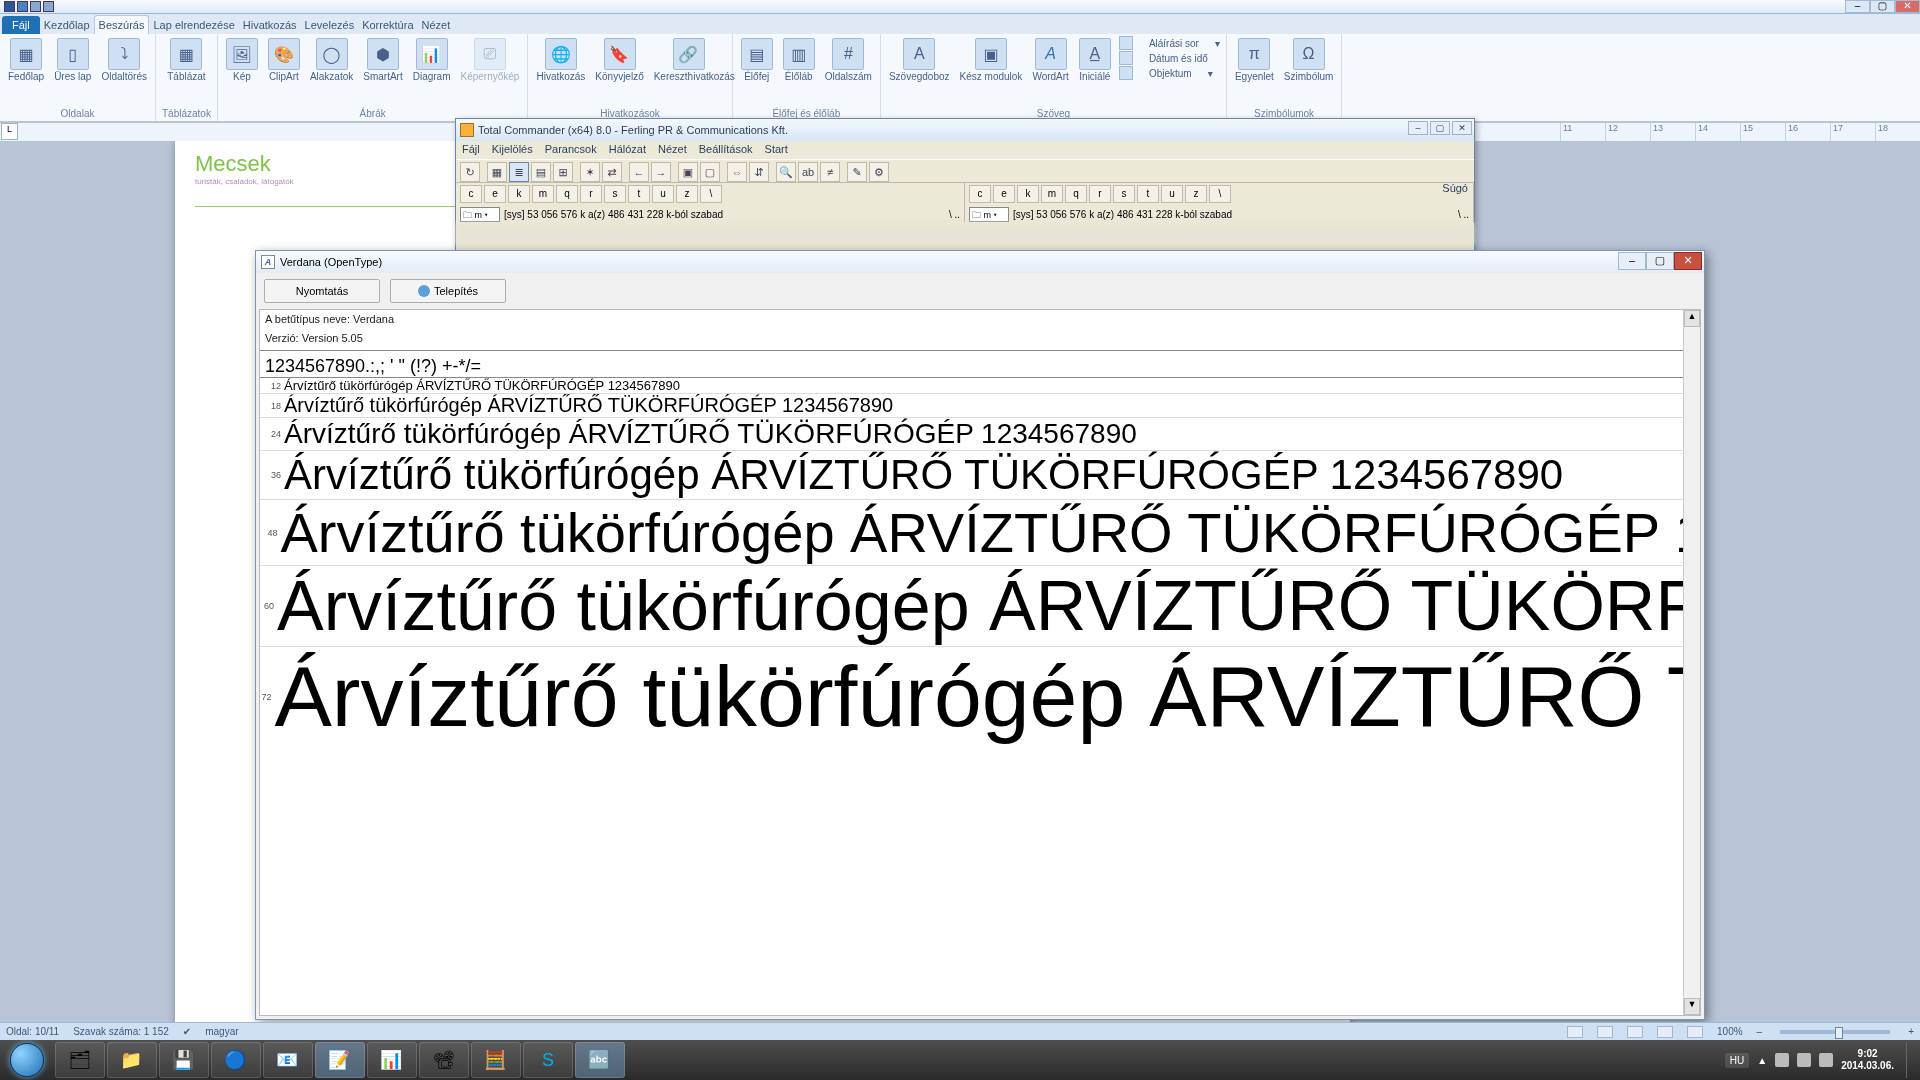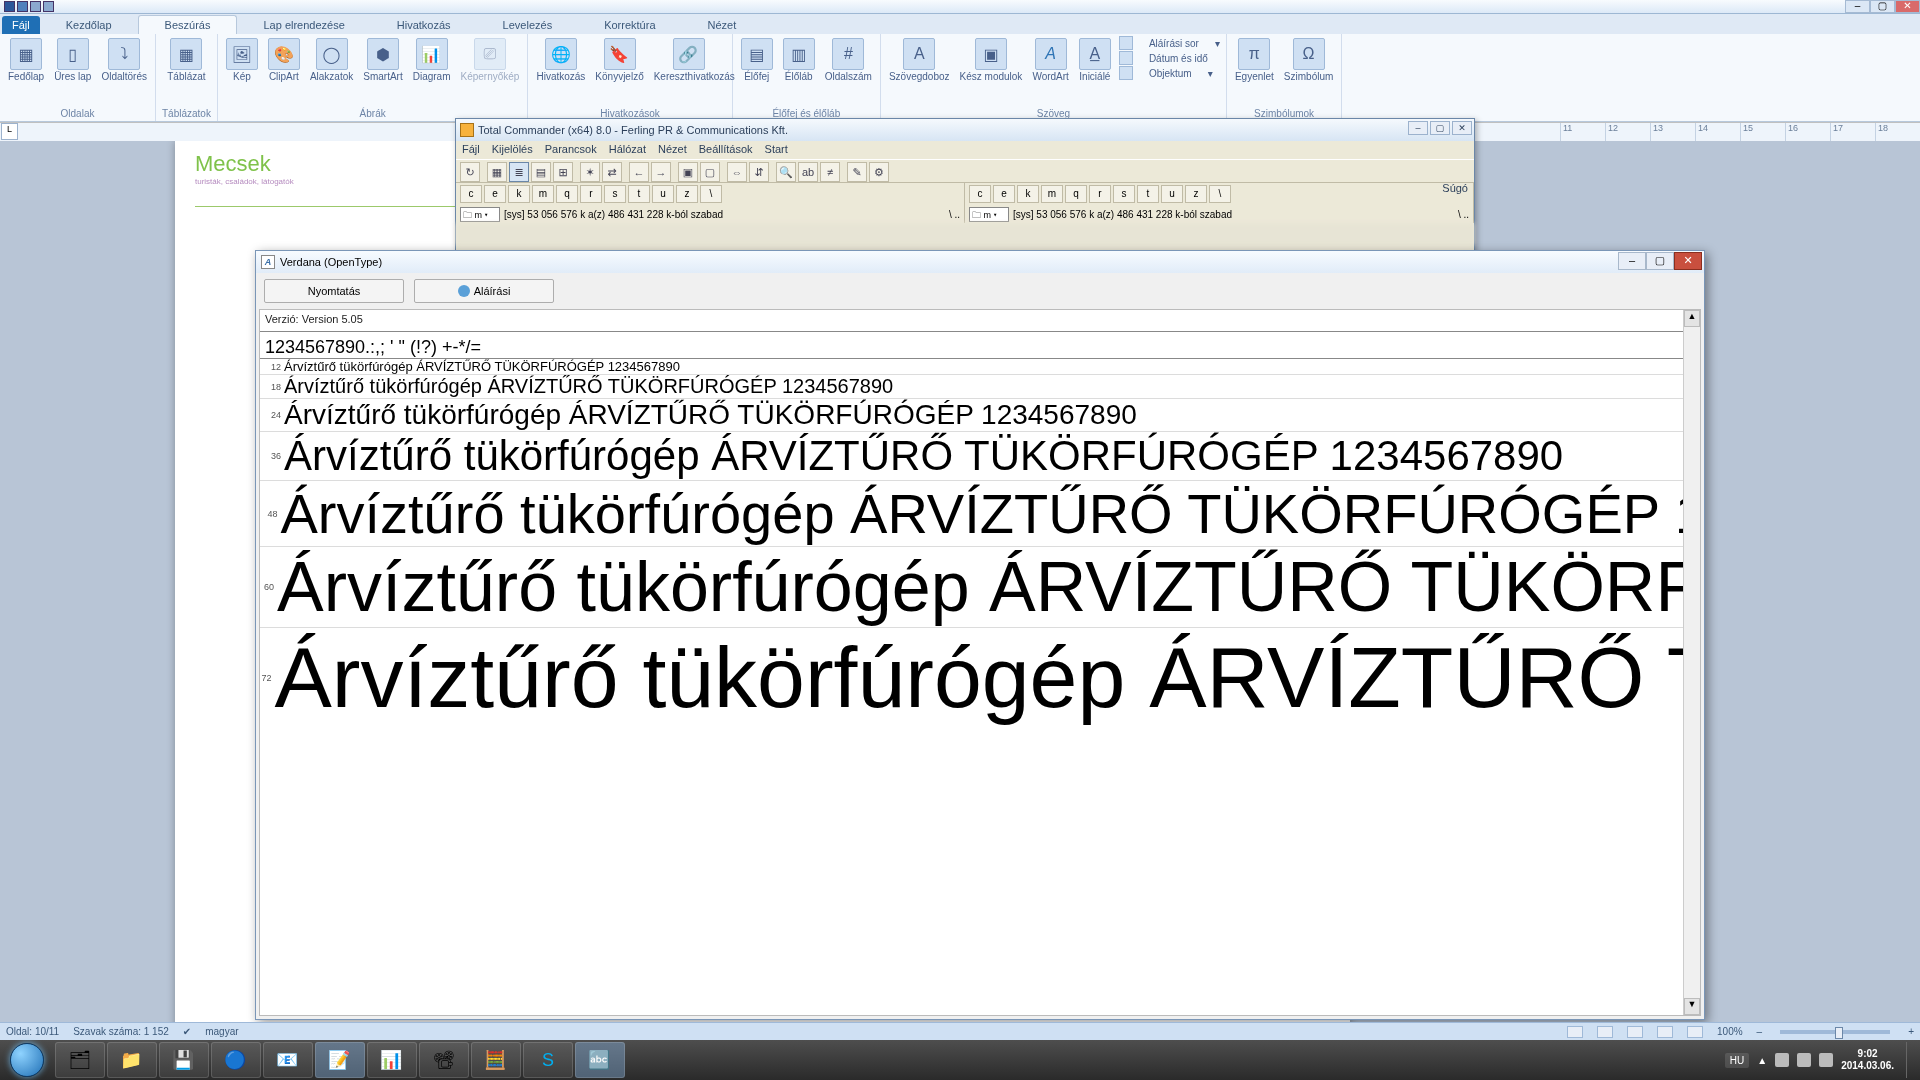--- a/index.html
+++ b/index.html
@@ -10,21 +10,21 @@
   .word-titlebar .left { display:flex; gap:2px; padding-left:4px; }
   .word-titlebar .mini-ico { width:11px; height:11px; background:#6a8fbf; border:1px solid #436; }
   .word-titlebar .center { position:absolute; left:0; right:0; text-align:center; font-size:11px; color:#4b6a92; }
   .word-titlebar .right { position:absolute; right:0; display:flex; }
   .tb-btn { width:25px; height:13px; background:#dbe7f5; border:1px solid #a5bad3; font-size:10px; line-height:10px; text-align:center; }
   .tb-close{ background:#d96a6a; color:#fff;}
 
   
   .ribbon-tabs { height:20px; background:#dfe9f5; display:flex; align-items:flex-end; font-size:11px; color:#3b5879; padding-left:2px;}
   .ribbon-tabs .file { background:#1f6fb5; color:#fff; padding:3px 10px; border-radius:3px 3px 0 0;}
-  .ribbon-tabs .tab { padding:3px 26px; cursor:default;}
+  .ribbon-tabs .tab { padding:3px 4px; cursor:default;}
   .ribbon-tabs .tab.active{ background:#f5f9fd; border:1px solid #b7c8dc; border-bottom:none; border-radius:3px 3px 0 0;}
 
   
   .ribbon { height:88px; background:#f5f9fd; border-bottom:1px solid #b7c8dc; display:flex; font-size:11px; color:#48608a;}
   .ribbon-group{ border-right:1px solid #d2dded; padding:2px 6px 0; display:flex; flex-direction:column; align-items:center;}
   .ribbon-group .row{ display:flex; gap:6px;}
   .r-btn{ display:flex; flex-direction:column; align-items:center; gap:1px; padding:2px;}
   .r-ico{ width:32px; height:32px; background:#cfe0f3; border:1px solid #9fb9d8; border-radius:2px; display:flex; align-items:center; justify-content:center; font-size:16px;}
   .r-lbl{ font-size:10px; text-align:center; line-height:11px; max-width:70px;}
   .grp-name{ font-size:10px; color:#6d84a6; text-align:center; margin-top:auto; padding-bottom:2px;}
@@ -67,21 +67,21 @@
   .tc-blur{height:22px;background:#e7e4d5;filter:blur(2px);}
 
   
   .fv-win{ position:absolute; left:255px; top:250px; width:1450px; height:770px; background:#f0f0f0; border:1px solid #7a96b7; box-shadow:3px 3px 10px rgba(0,0,0,.4);}
   .fv-title{ height:22px; background:linear-gradient(#f7fbff,#e1ecf8); display:flex; align-items:center; font-size:11px; padding-left:5px; position:relative;}
   .fv-title .ico{width:14px;height:14px;background:#fff;border:1px solid #888;margin-right:5px;display:flex;align-items:center;justify-content:center;font-size:9px;color:#3a6fa8;font-style:italic;font-weight:bold;}
   .fv-title .wbtns{position:absolute;right:2px;top:1px;display:flex;}
   .fv-title .wbtns div{width:28px;height:18px;border:1px solid #a8b8cb;background:#e8eef7;font-size:11px;text-align:center;line-height:15px;}
   .fv-title .wbtns .cl{background:#c94f3e;color:#fff;border-color:#8a2e1f;}
   .fv-btnbar{ height:36px; background:#f0f0f0; display:flex; gap:10px; padding:6px 8px;}
-  .fv-btnbar button{ width:140px; height:24px; font-size:11px; background:#f4f4f4; border:1px solid #adadad; border-radius:2px; display:flex; align-items:center; justify-content:center; gap:4px;}
+  .fv-btnbar button{ width:116px; height:24px; font-size:11px; background:#f4f4f4; border:1px solid #adadad; border-radius:2px; display:flex; align-items:center; justify-content:center; gap:4px;}
   .fv-btnbar .pi{width:12px;height:12px;background:#5aa0d8;border-radius:50%;}
   .fv-body{ position:absolute; top:58px; left:3px; right:3px; bottom:3px; background:#fff; border:1px solid #bbb; overflow:hidden;}
   .fv-meta{ padding:2px 5px; font-size:11px; line-height:15px; color:#222;}
   .fv-sep{border-top:1px solid #888;margin:2px 0;}
   .fv-alpha{ font-family:Verdana,sans-serif; font-size:18px; padding:2px 5px 0; line-height:22px;}
   .fv-samples{ padding:0 0 0 0;}
   .fv-row{ display:flex; align-items:baseline; border-top:1px solid #dcdcdc;}
   .fv-row.first{border-top:1px solid #888;}
   .fv-sz{ width:24px; font-size:9px; color:#555; text-align:right; padding-right:3px; align-self:center;}
   .fv-txt{ font-family:Verdana,sans-serif; white-space:nowrap; overflow:hidden; letter-spacing:0;}
@@ -394,24 +394,25 @@
       <div>▢</div>
       <div class="cl">✕</div>
     </div>
   </div>
   <div class="fv-btnbar">
     <button>
         <span>Nyomtatás</span>
       </button>
     <button>
         <span class="pi"></span>
-        <span>Aláírási</span>
+        <span>Telepítés</span>
       </button>
   </div>
   <div class="fv-body">
+    <div class="fv-meta">A betűtípus neve: Verdana</div>
     <div class="fv-meta">Verzió: Version 5.05</div>
     <div class="fv-sep"></div>
     <div class="fv-alpha">1234567890.:,; ' " (!?) +-*/=</div>
     <div class="fv-samples">
       <div class="fv-row first">
           <div class="fv-sz">12</div>
           <div class="fv-txt" style="font-size:13px">Árvíztűrő tükörfúrógép ÁRVÍZTŰRŐ TÜKÖRFÚRÓGÉP 1234567890</div>
         </div>
       <div class="fv-row">
           <div class="fv-sz">18</div>

